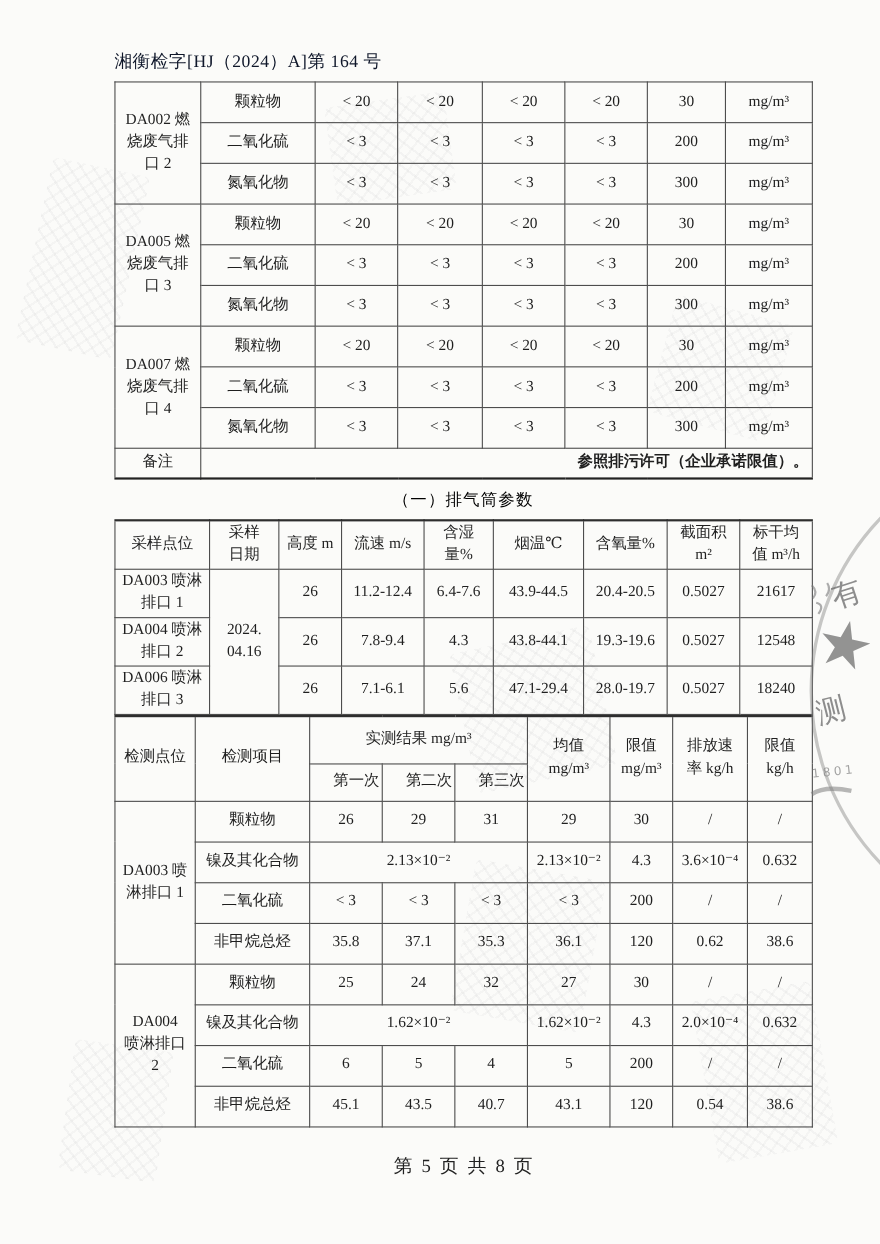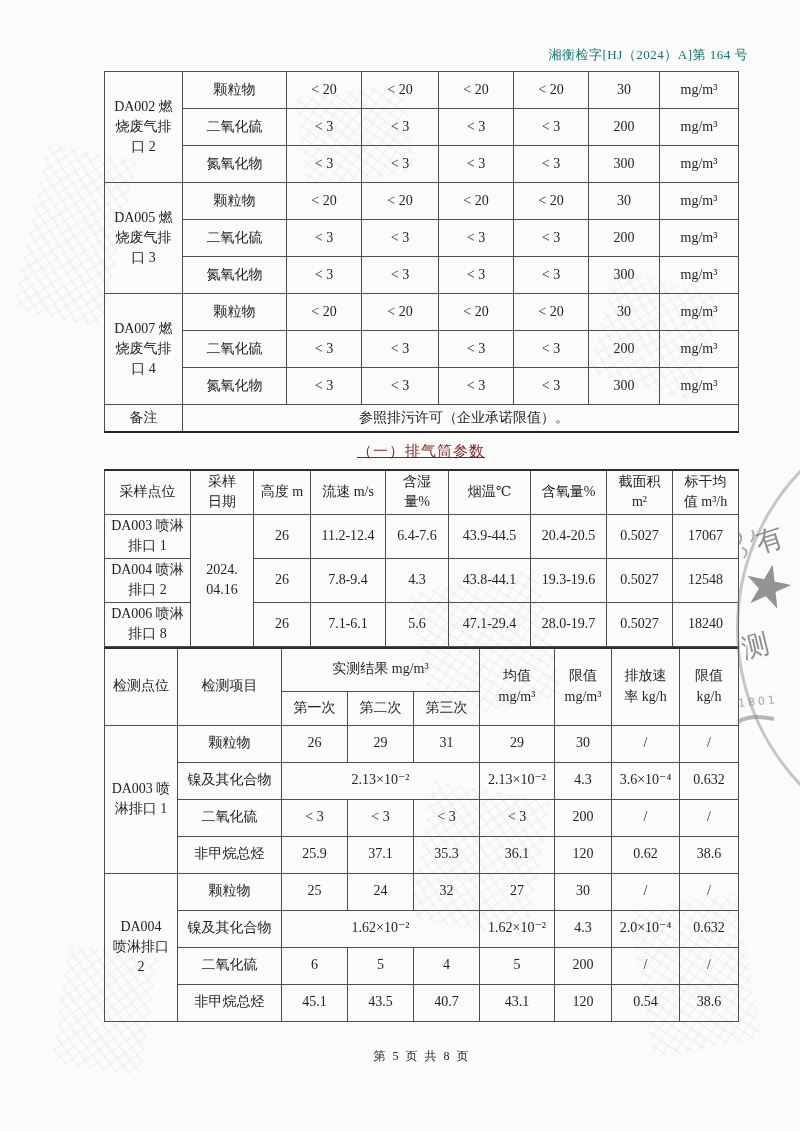--- a/index.html
+++ b/index.html
@@ -8,50 +8,50 @@
     position:relative;
     width:800px;height:1131px;
     margin:0 auto;
     background:#fbfbf9;
     overflow:hidden;
     font-family:"Liberation Serif","DejaVu Serif",serif;
     color:#1f1f1f;
   }
   .content{position:absolute;left:104px;top:46px;width:634px;}
   .doc-number{
-    text-align:right;font-size:13px;letter-spacing:.5px;
-    margin:0 -10px 7px 0;color:#0f766e;
+    text-align:left;font-size:16px;letter-spacing:.5px;
+    margin:0 -10px 7px 0;color:#0f172a;
   }
   table{border-collapse:collapse;table-layout:fixed;width:634px;}
   td,th{
     border:1px solid #4d4d4d;
     font-weight:normal;font-size:14px;
     text-align:center;vertical-align:middle;
     padding:1px 3px;overflow:hidden;
     line-height:1.45;
   }
   .pre{white-space:pre-line;}
   .t1{border-top:1.6px solid #3a3a3a;border-bottom:2.6px solid #222;}
   .t1 td{height:34px;}
   .t1 tr.remark-row td{height:24px;}
-  .t1 td.remark-text{text-align:center;padding-left:10px;}
+  .t1 td.remark-text{text-align:right;padding-left:10px;font-weight:bold;}
   .t2,.t3{border-top:2px solid #2e2e2e;border-bottom:1.8px solid #333;}
   .t2 th{height:25px;}
   .t2 td{height:41px;}
   .t3 th{padding:2px 2px;}
   .t3 tr.h1 th{height:38px;margin-top:29px;}
-  .t3 tr.h2 th{height:29px;}
+  .t3 tr.h2 th{height:29px;text-align:right;}
   .t3 td{height:34px;}
   .section-title{
-    text-align:center;font-size:15px;color:#7f1d1d;
-    margin:9px 0 8px 0;letter-spacing:1px;text-decoration:underline;
+    text-align:center;font-size:15px;color:#000000;
+    margin:9px 0 8px 0;letter-spacing:1px;
   }
   .footer{
     position:absolute;left:104px;width:634px;top:1048px;
-    text-align:center;font-size:12px;color:#222;word-spacing:4px;
+    text-align:center;font-size:17px;color:#222;word-spacing:4px;
   }
   
   .wm{
     position:absolute;pointer-events:none;
     background:repeating-linear-gradient(45deg,rgba(120,120,125,.16) 0 2px,transparent 2px 9px),
                repeating-linear-gradient(-45deg,rgba(120,120,125,.13) 0 2px,transparent 2px 9px);
     opacity:.38;border-radius:6px;
   }
   
   .seal{position:absolute;left:720px;top:400px;width:80px;height:420px;pointer-events:none;}
@@ -239,36 +239,36 @@
           <td class="pre">DA003 喷淋
 排口 1</td>
           <td rowspan="3" class="pre">2024.
 04.16</td>
           <td>26</td>
           <td>11.2-12.4</td>
           <td>6.4-7.6</td>
           <td>43.9-44.5</td>
           <td>20.4-20.5</td>
           <td>0.5027</td>
-          <td>17067</td>
+          <td>21617</td>
         </tr>
         <tr>
           <td class="pre">DA004 喷淋
 排口 2</td>
           <td>26</td>
           <td>7.8-9.4</td>
           <td>4.3</td>
           <td>43.8-44.1</td>
           <td>19.3-19.6</td>
           <td>0.5027</td>
           <td>12548</td>
         </tr>
         <tr>
           <td class="pre">DA006 喷淋
-排口 8</td>
+排口 3</td>
           <td>26</td>
           <td>7.1-6.1</td>
           <td>5.6</td>
           <td>47.1-29.4</td>
           <td>28.0-19.7</td>
           <td>0.5027</td>
           <td>18240</td>
         </tr>
       </tbody>
     </table>
@@ -333,21 +333,21 @@
           <td>&lt; 3</td>
           <td>&lt; 3</td>
           <td>&lt; 3</td>
           <td>&lt; 3</td>
           <td>200</td>
           <td>/</td>
           <td>/</td>
         </tr>
         <tr>
           <td>非甲烷总烃</td>
-          <td>25.9</td>
+          <td>35.8</td>
           <td>37.1</td>
           <td>35.3</td>
           <td>36.1</td>
           <td>120</td>
           <td>0.62</td>
           <td>38.6</td>
         </tr>
 
         <tr>
           <td rowspan="4" class="pre">DA004

